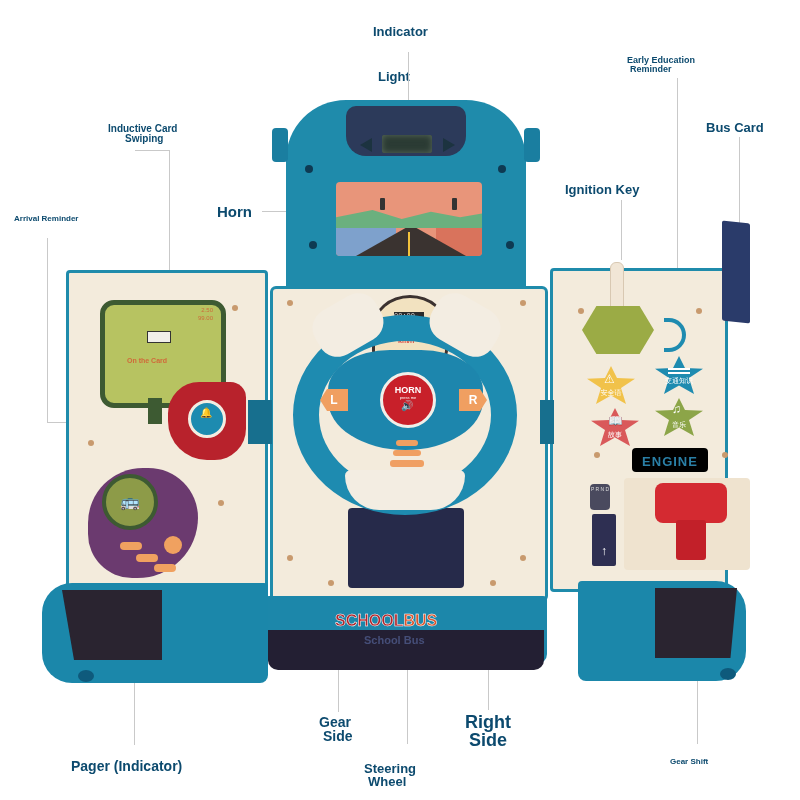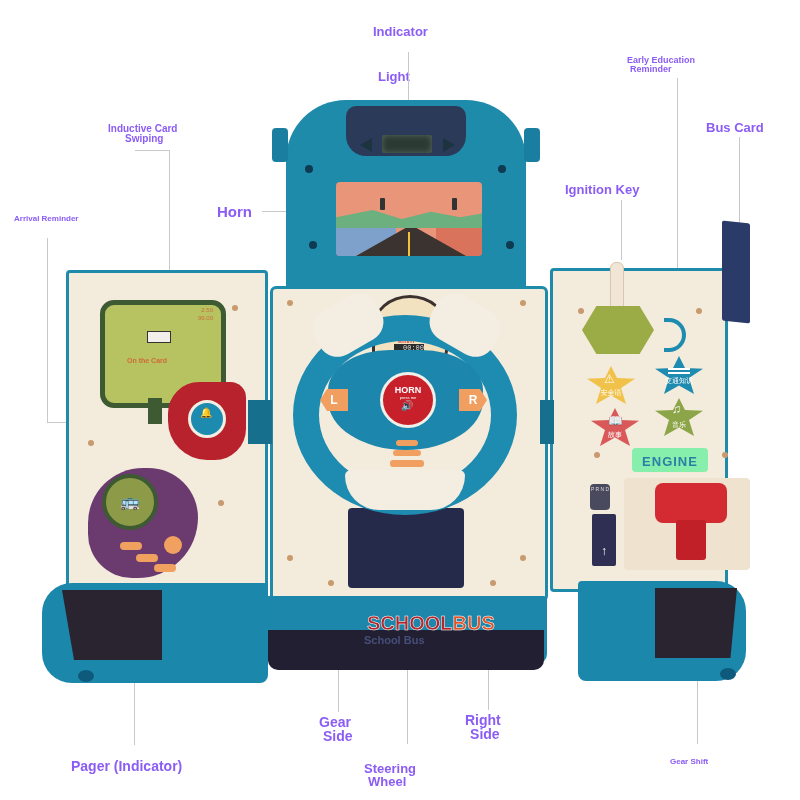--- a/index.html
+++ b/index.html
@@ -1,17 +1,17 @@
 <!DOCTYPE html>
 <html><head>
 <meta charset="utf-8">
 <style>
   html,body{margin:0;padding:0;background:#ffffff;}
   body{width:800px;height:800px;position:relative;overflow:hidden;font-family:"Liberation Sans",sans-serif;}
-  .lbl{position:absolute;color:#8b5cf6;font-weight:bold;line-height:1.0;font-family:"Liberation Sans",sans-serif;white-space:nowrap;}
+  .lbl{position:absolute;color:#0c4a6e;font-weight:bold;line-height:1.0;font-family:"Liberation Sans",sans-serif;white-space:nowrap;}
   .lbl .l2{display:block;}
   .lead{position:absolute;background:#c9c9c9;}
   .teal{background:#1a88a8;}
   .abs{position:absolute;}
   .cream{background:#f3ebdc;}
   .hole{position:absolute;width:6px;height:6px;border-radius:50%;background:#c89a6e;}
   .dhole{position:absolute;width:8px;height:8px;border-radius:50%;background:#0e3a52;}
   .star{position:absolute;width:50px;height:40px;clip-path:polygon(50% 0%,62% 30%,98% 32%,70% 55%,80% 95%,50% 74%,20% 95%,30% 55%,2% 32%,38% 30%);}
   .startxt{position:absolute;font-size:7px;color:#fff;width:50px;text-align:center;top:26px;}
 </style>
@@ -50,21 +50,21 @@
 
 <div class="lbl" style="left:565px;top:183px;font-size:13px;">Ignition Key</div>
 <div class="lead" style="left:621px;top:200px;width:1px;height:60px;"></div>
 
 <div class="lbl" style="left:319px;top:715px;font-size:14px;">
   <span>Gear</span>
   <span class="l2" style="padding-left:4px;">Side</span>
 </div>
 <div class="lead" style="left:338px;top:380px;width:1px;height:332px;"></div>
 
-<div class="lbl" style="left:465px;top:713px;font-size:14px;text-align:center;">
+<div class="lbl" style="left:465px;top:713px;font-size:18px;">
   <span>Right</span>
   <span class="l2" style="padding-left:4px;">Side</span>
 </div>
 <div class="lead" style="left:488px;top:380px;width:1px;height:330px;"></div>
 
 <div class="lbl" style="left:71px;top:759px;font-size:14px;">Pager (Indicator)</div>
 <div class="lead" style="left:134px;top:560px;width:1px;height:185px;"></div>
 
 <div class="lbl" style="left:364px;top:762px;font-size:13px;">
   <span>Steering</span>
@@ -99,21 +99,21 @@
 
 <div class="abs cream" style="left:270px;top:286px;width:272px;height:310px;border:3px solid #1f8bab;border-radius:6px;"></div>
 <div class="hole" style="left:287px;top:300px;"></div>
 <div class="hole" style="left:520px;top:300px;"></div>
 <div class="hole" style="left:287px;top:555px;"></div>
 <div class="hole" style="left:520px;top:555px;"></div>
 <div class="hole" style="left:328px;top:580px;"></div>
 <div class="hole" style="left:490px;top:580px;"></div>
 
 <div class="abs" style="left:372px;top:295px;width:70px;height:60px;border-radius:50% 50% 10px 10px;background:#f2e2c0;border:3px solid #3b3230;"></div>
-<div class="abs" style="left:394px;top:312px;width:30px;height:9px;background:#2b2b2b;color:#ddd;font-size:7px;text-align:right;font-family:'Liberation Mono',monospace;line-height:9px;margin-top:32px;">00:00</div>
+<div class="abs" style="left:394px;top:312px;width:30px;height:9px;background:#2b2b2b;color:#ddd;font-size:7px;text-align:left;font-family:'Liberation Mono',monospace;line-height:9px;">00:00</div>
 <div class="abs" style="left:398px;top:337px;font-size:7px;color:#d94b44;font-weight:bold;">km/h</div>
 
 <div class="abs" style="left:348px;top:508px;width:116px;height:80px;background:#262a4a;border-radius:4px;"></div>
 
 <div class="abs" style="left:293px;top:315px;width:224px;height:200px;border-radius:50%;border:26px solid #1e8bb0;box-sizing:border-box;"></div>
 <div class="abs" style="left:313px;top:300px;width:70px;height:50px;background:#f3ede2;border-radius:20px;transform:rotate(-30deg);"></div>
 <div class="abs" style="left:430px;top:300px;width:70px;height:50px;background:#f3ede2;border-radius:20px;transform:rotate(30deg);"></div>
 <div class="abs" style="left:345px;top:470px;width:120px;height:40px;background:#f3ede2;border-radius:10px 10px 60px 60px;"></div>
 <div class="abs" style="left:328px;top:350px;width:155px;height:100px;background:#1d86ad;border-radius:40% 40% 50% 50%;"></div>
 <div class="abs" style="left:380px;top:372px;width:50px;height:50px;border-radius:50%;background:#c8202a;border:3px solid #f1efe9;text-align:center;color:#fff;">
@@ -122,21 +122,21 @@
   <div style="font-size:10px;line-height:11px;">🔊</div>
 </div>
 <div class="abs" style="left:320px;top:389px;width:28px;height:22px;background:#f09f61;color:#fff;font-weight:bold;font-size:12px;text-align:center;line-height:22px;clip-path:polygon(25% 0,100% 0,100% 100%,25% 100%,0 50%);">L</div>
 <div class="abs" style="left:459px;top:389px;width:28px;height:22px;background:#f09f61;color:#fff;font-weight:bold;font-size:12px;text-align:center;line-height:22px;clip-path:polygon(0 0,75% 0,100% 50%,75% 100%,0 100%);">R</div>
 <div class="abs" style="left:396px;top:440px;width:22px;height:6px;background:#f09f61;border-radius:3px;"></div>
 <div class="abs" style="left:393px;top:450px;width:28px;height:6px;background:#f09f61;border-radius:3px;"></div>
 <div class="abs" style="left:390px;top:460px;width:34px;height:7px;background:#f09f61;border-radius:3px;"></div>
 
 <div class="abs" style="left:265px;top:596px;width:282px;height:68px;background:#1c87aa;border-radius:4px 4px 10px 10px;"></div>
 <div class="abs" style="left:268px;top:630px;width:276px;height:40px;background:#231f33;border-radius:0 0 10px 10px;"></div>
-<div class="abs" style="left:335px;top:612px;font-size:20px;font-weight:bold;letter-spacing:0px;margin-left:32px;">
+<div class="abs" style="left:335px;top:612px;font-size:16px;font-weight:bold;letter-spacing:0px;">
   <span style="color:#b3262b;-webkit-text-stroke:0.5px #fff;">SCHOOL</span><span style="color:#e0542a;-webkit-text-stroke:0.5px #fff;">BUS</span>
 </div>
 <div class="abs" style="left:364px;top:634px;font-size:11px;color:#4e5a8a;font-weight:bold;opacity:0.8;">School Bus</div>
 
 <div class="abs cream" style="left:66px;top:270px;width:196px;height:318px;border:3px solid #1f8bab;border-radius:4px;"></div>
 <div class="abs" style="left:42px;top:583px;width:226px;height:100px;background:#1b87aa;border-radius:30px 4px 8px 30px;"></div>
 <div class="abs" style="left:62px;top:590px;width:100px;height:70px;background:#2a2430;clip-path:polygon(0 0,100% 0,100% 100%,12% 100%);"></div>
 <div class="abs" style="left:78px;top:670px;width:16px;height:12px;background:#0e5a7c;border-radius:50%;"></div>
 <div class="hole" style="left:232px;top:305px;"></div>
 <div class="hole" style="left:88px;top:440px;"></div>
@@ -189,21 +189,21 @@
 <div class="abs startxt" style="left:654px;top:376px;">交通知识</div>
 
 <div class="star" style="left:590px;top:408px;background:#d9595a;"></div>
 <div class="abs" style="left:608px;top:414px;font-size:12px;color:#fff;">📖</div>
 <div class="abs startxt" style="left:590px;top:430px;">故事</div>
 
 <div class="star" style="left:654px;top:398px;background:#8ca548;"></div>
 <div class="abs" style="left:672px;top:402px;font-size:12px;color:#fff;">♫</div>
 <div class="abs startxt" style="left:654px;top:420px;">音乐</div>
 
-<div class="abs" style="left:632px;top:448px;width:76px;height:24px;background:#86efac;border-radius:4px;color:#2a7fa6;font-weight:bold;font-size:13px;text-align:center;line-height:28px;letter-spacing:1px;">ENGINE</div>
+<div class="abs" style="left:632px;top:448px;width:76px;height:24px;background:#000000;border-radius:4px;color:#2a7fa6;font-weight:bold;font-size:13px;text-align:center;line-height:28px;letter-spacing:1px;">ENGINE</div>
 
 <div class="abs" style="left:590px;top:484px;width:20px;height:26px;background:#4a4a5e;border-radius:4px;color:#ddd;font-size:5px;text-align:center;word-wrap:break-word;line-height:6px;padding-top:2px;box-sizing:border-box;">P R N D</div>
 <div class="abs" style="left:592px;top:514px;width:24px;height:52px;background:#2e2f52;border-radius:2px;">
   <div style="color:#fff;text-align:center;font-size:12px;margin-top:30px;">↑</div>
 </div>
 <div class="abs" style="left:624px;top:478px;width:126px;height:92px;background:#efe3cf;border-radius:4px;"></div>
 <div class="abs" style="left:655px;top:483px;width:72px;height:40px;background:#d42a31;border-radius:8px;"></div>
 <div class="abs" style="left:676px;top:520px;width:30px;height:40px;background:#c22029;border-radius:3px;"></div>
 
 <div class="abs" style="left:248px;top:400px;width:24px;height:44px;background:#176f8e;"></div>

